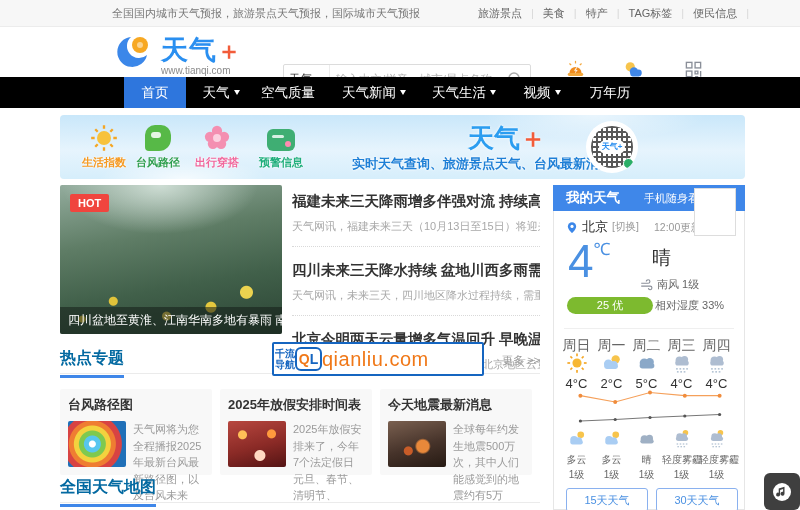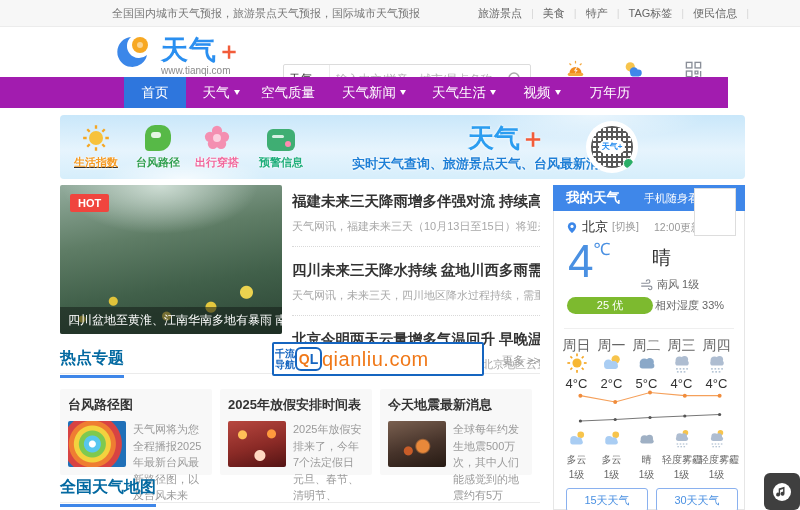--- a/index.html
+++ b/index.html
@@ -25,34 +25,34 @@
   .search-cat { width:46px; height:100%; display:flex; align-items:center; justify-content:center; font-size:12px; color:#333; border-right:1px solid #ececec; cursor:pointer; gap:4px; }
   .caret-down { width:0; height:0; border-left:4px solid transparent; border-right:4px solid transparent; border-top:5px solid #888; }
   .search-input { flex:1; border:none; outline:none; font-size:11.5px; color:#333; padding:0 6px; font-family:"Liberation Sans", sans-serif; }
   .search-input::placeholder { color:#b5b5b5; }
   .search-btn { width:30px; height:100%; display:flex; align-items:center; justify-content:center; cursor:pointer; }
   .quick { position:absolute; top:33px; width:58px; display:flex; flex-direction:column; align-items:center; gap:3px; cursor:pointer; }
   .quick .ql { font-size:10.5px; color:#666; white-space:nowrap; }
   .q1 { left:546px; } .q2 { left:604px; } .q3 { left:664px; }
 
   
-  .nav { position:absolute; left:0; top:77px; width:728px; height:31px; background:#a21caf; }
+  .nav { position:absolute; left:0; top:77px; width:800px; height:31px; background:#000000; }
   .nav-item { position:absolute; top:0; height:31px; display:flex; align-items:center; justify-content:center; color:#fff; font-size:13.5px; cursor:pointer; gap:4px; }
   .nav-item .caret-down { border-top-color:#fff; border-left-width:3.5px; border-right-width:3.5px; }
   .nav-active { background:#2e76dd; }
 
   
   .banner { position:absolute; left:60px; top:115px; width:685px; height:64px; border-radius:4px; overflow:hidden;
     background:
       radial-gradient(ellipse 120px 30px at 18% 100%, rgba(255,255,255,.75), transparent 70%),
       radial-gradient(ellipse 160px 36px at 78% 0%, rgba(255,255,255,.6), transparent 70%),
       linear-gradient(180deg,#c9e7fa 0%, #e6f4fd 55%, #d6eefb 100%); }
   .feat { position:absolute; top:8px; width:64px; display:flex; flex-direction:column; align-items:center; gap:2px; cursor:pointer; }
   .feat .fl { font-size:11px; font-weight:bold; text-shadow:0 0 2px #fff,0 0 2px #fff; }
-  .f1 { left:4px;text-decoration:underline; } .f2 { left:66px; } .f3 { left:125px; } .f4 { left:189px; }
+  .f1 { left:12px; } .f2 { left:66px; } .f3 { left:125px; } .f4 { left:189px; }
   .fi { width:30px; height:30px; display:flex; align-items:center; justify-content:center; }
   .blob-green { width:26px; height:26px; background:#57b947; border-radius:10px 10px 12px 4px; position:relative; }
   .blob-green::after { content:""; position:absolute; left:6px; top:7px; width:10px; height:6px; border-radius:4px; background:#fff; opacity:.85; }
   .blob-mega { width:28px; height:22px; background:#3fae73; border-radius:6px; position:relative; margin-top:4px; }
   .blob-mega::before { content:""; position:absolute; left:5px; top:6px; width:12px; height:3px; background:#fff; opacity:.8; border-radius:2px; }
   .blob-mega::after { content:""; position:absolute; right:4px; bottom:4px; width:6px; height:6px; background:#ff8bb0; border-radius:50%; }
   .banner-brand { position:absolute; left:408px; top:6px; font-size:26px; font-weight:bold; color:#2b9df0; text-shadow:0 0 3px #fff; }
   .banner-brand .bp { color:#f25c3a; }
   .banner-sub { position:absolute; left:272px; top:40px; width:300px; text-align:center; font-size:13px; font-weight:bold; color:#1e7fd6; text-shadow:0 0 2px #fff,0 0 3px #fff; white-space:nowrap; }
   .banner-qr { position:absolute; left:526px; top:6px; width:52px; height:52px; background:#fff; border-radius:50%; overflow:hidden; }

